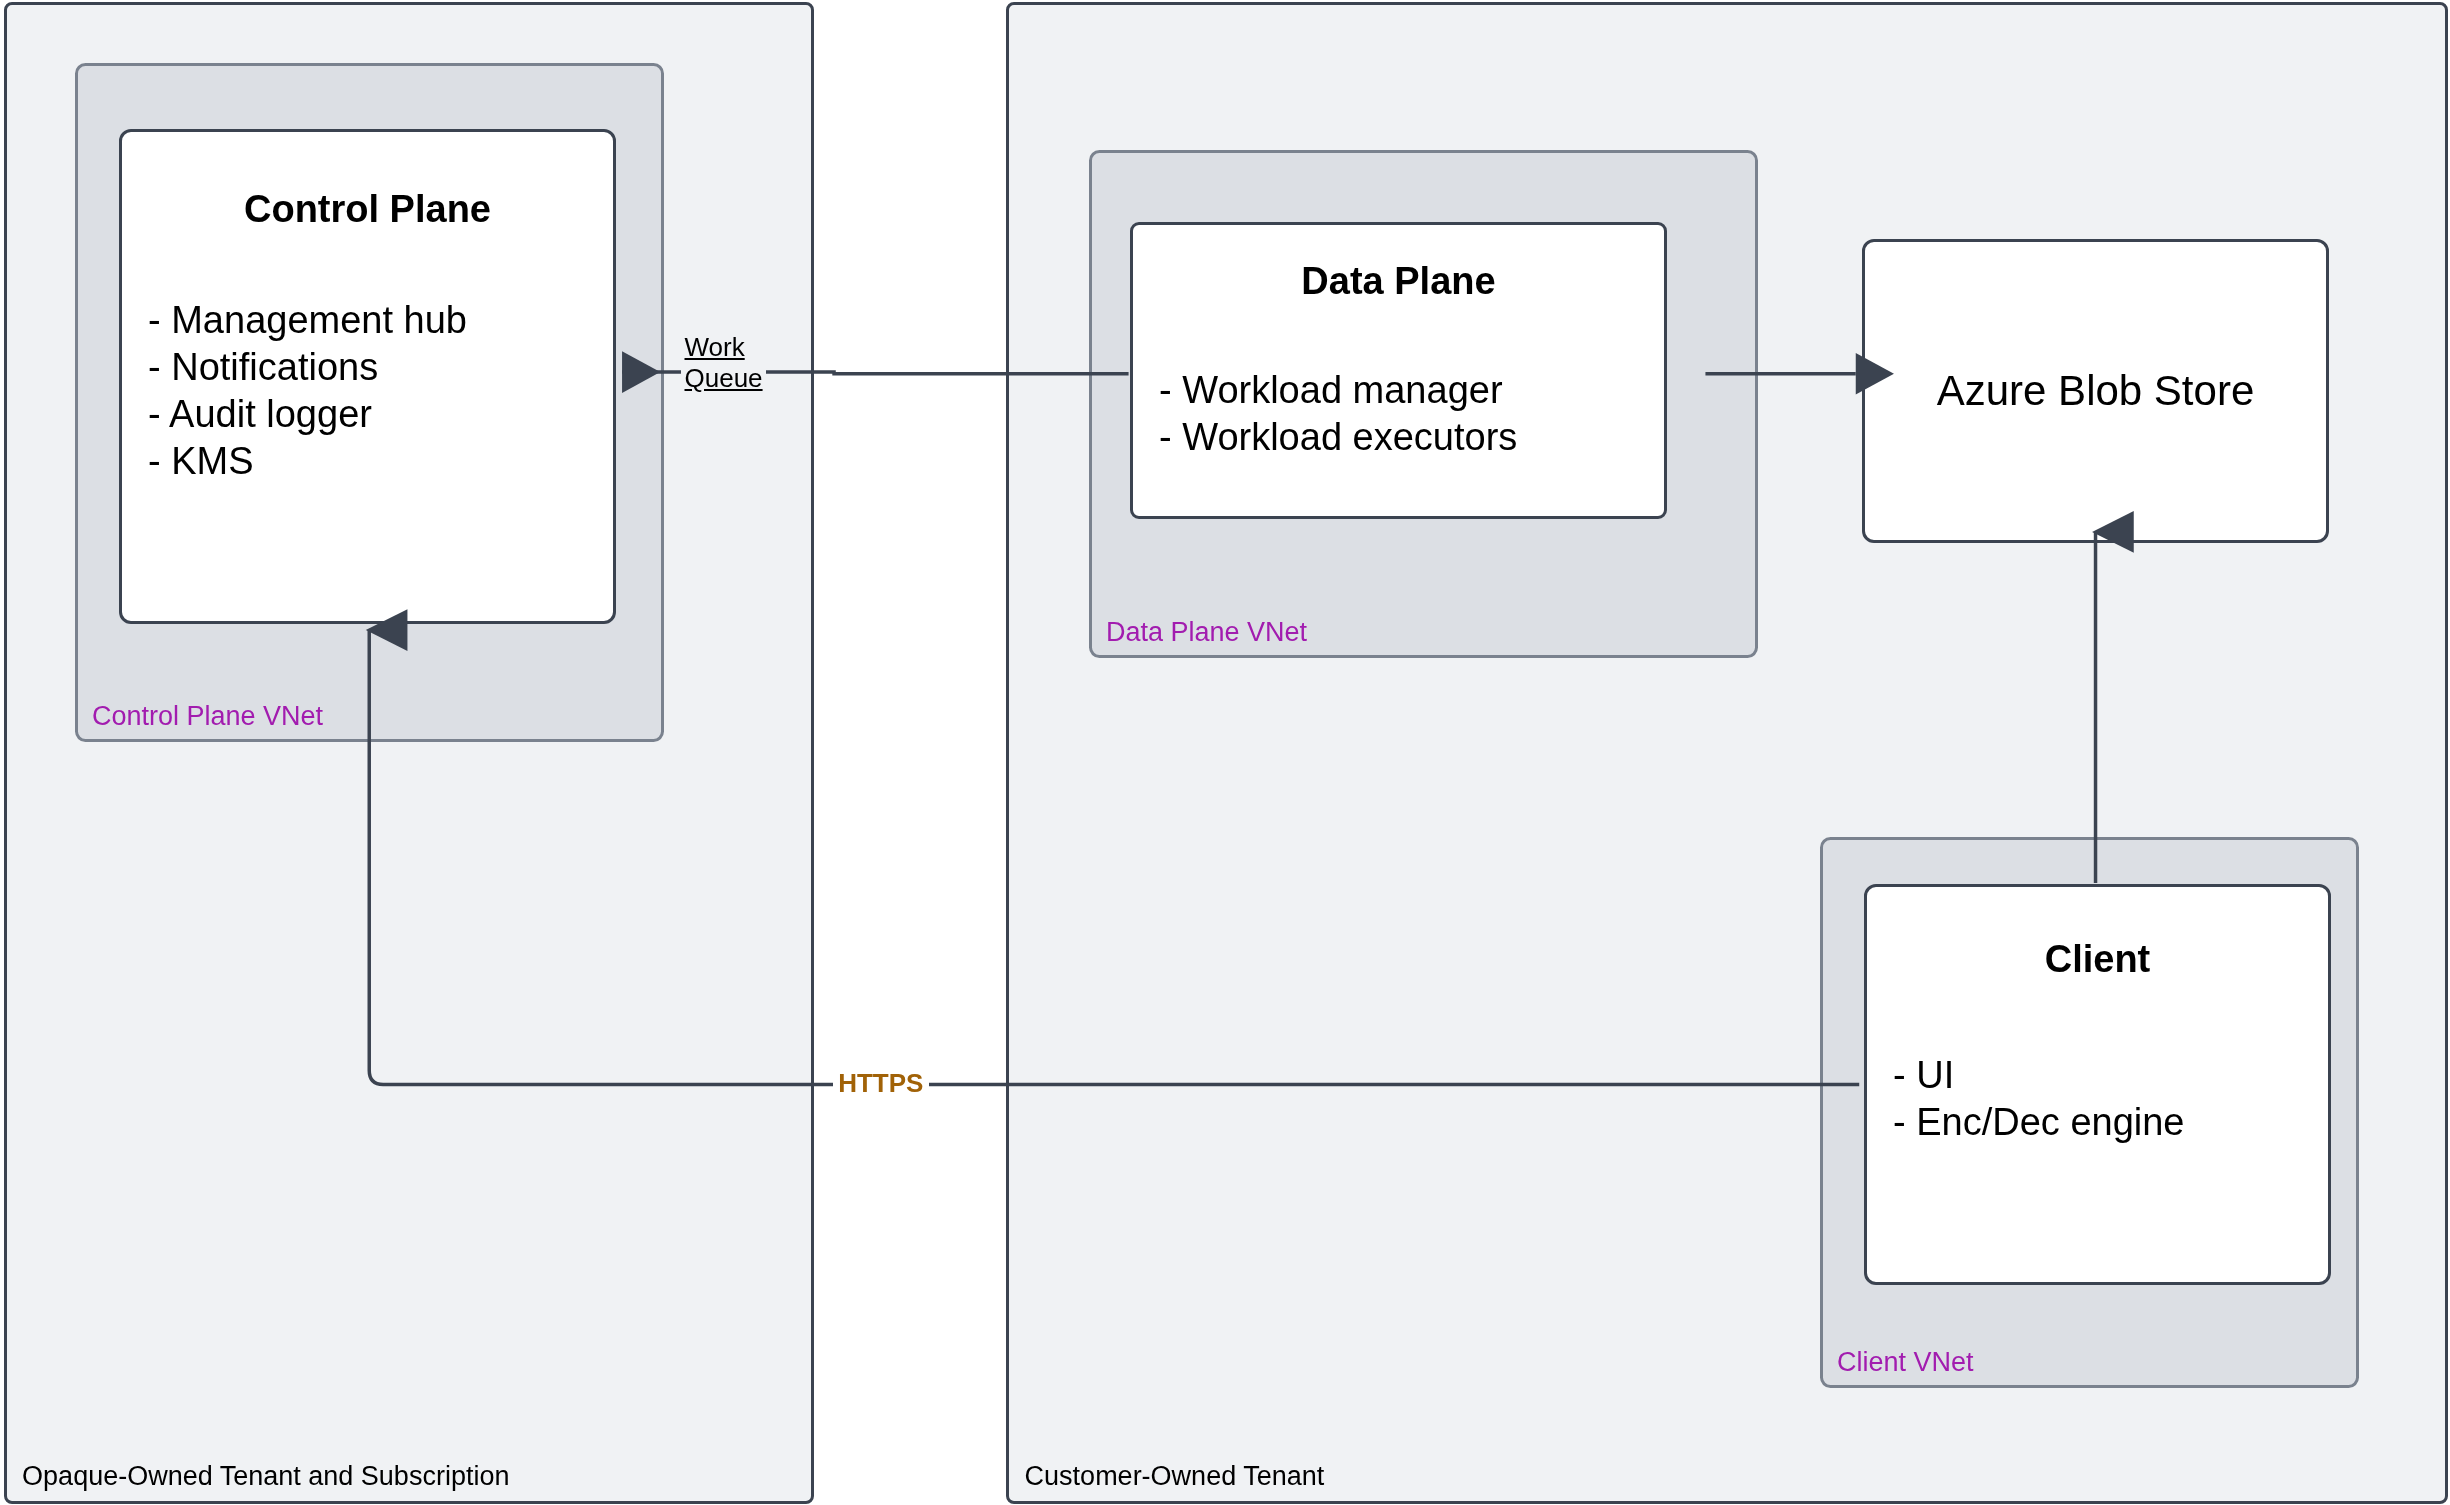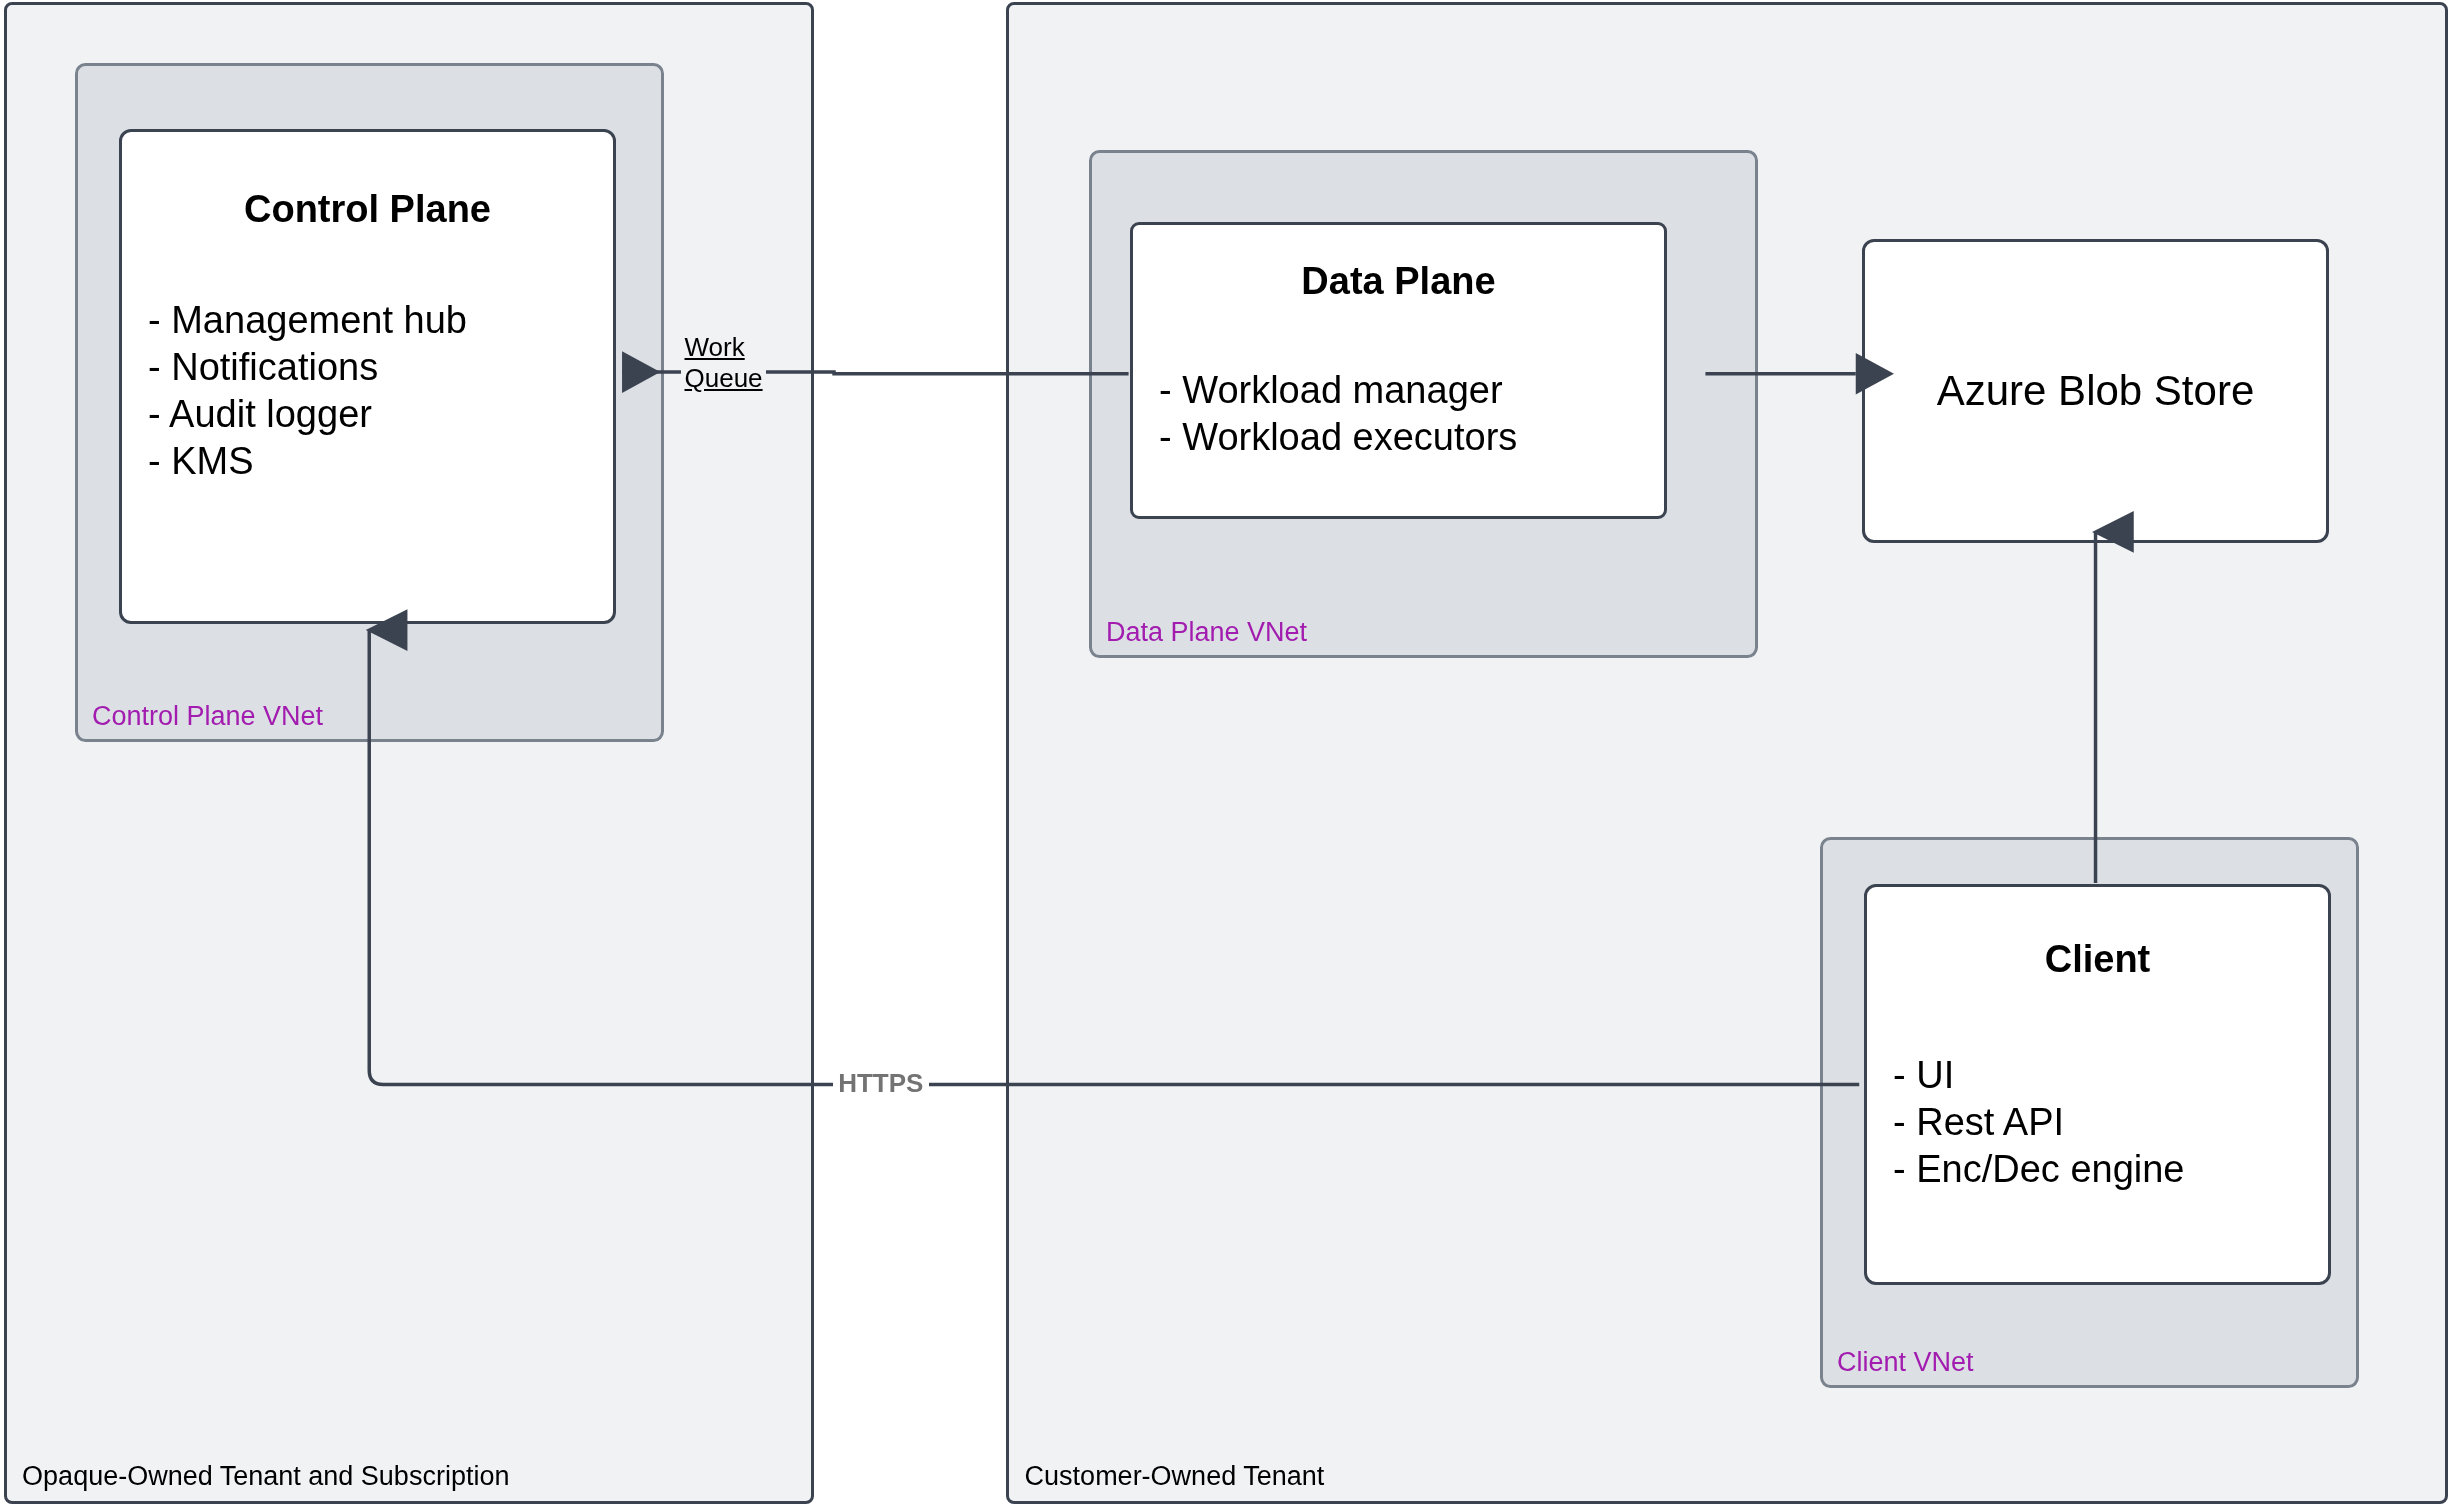--- a/index.html
+++ b/index.html
@@ -105,21 +105,21 @@
   }
   .edge-label {
     position: absolute;
     font-size: 26px;
     color: #000000;
     line-height: 1.18;
     white-space: nowrap;
   }
   .edge-label.strong {
     font-weight: bold;
-    color: #737373;
+    color: #a16207;
     background: #ffffff;
     padding: 1.7px 5.2px;
   }
   .edge-label.plain {
     background: #f0f2f4;
     padding: 0 3.5px;
     text-decoration: underline;
   }
 </style>
 </head>
@@ -166,21 +166,20 @@
   </div>
 
   <div class="vnet" style="left:1820px; top:837px; width:539px; height:551px;">
     <div class="vnet-label">Client VNet</div>
   </div>
 
   <div class="node" style="left:1864px; top:884px; width:467px; height:401px;">
     <div class="node-title" style="top:52px;">Client</div>
     <ul class="node-list" style="top:165px;">
       <li>- UI</li>
-      <li>- Rest API</li>
       <li>- Enc/Dec engine</li>
     </ul>
   </div>
 
   <svg class="edges" viewBox="0 0 2820 1733">
     <defs>
       <marker id="arrow-left" markerWidth="14" markerHeight="14" refX="12" refY="7" orient="auto" markerUnits="strokeWidth">
         <path d="M12,1 L12,13 L1,7 Z" fill="#3b4350"></path>
       </marker>
       <marker id="arrow-right" markerWidth="14" markerHeight="14" refX="2" refY="7" orient="auto" markerUnits="strokeWidth">

